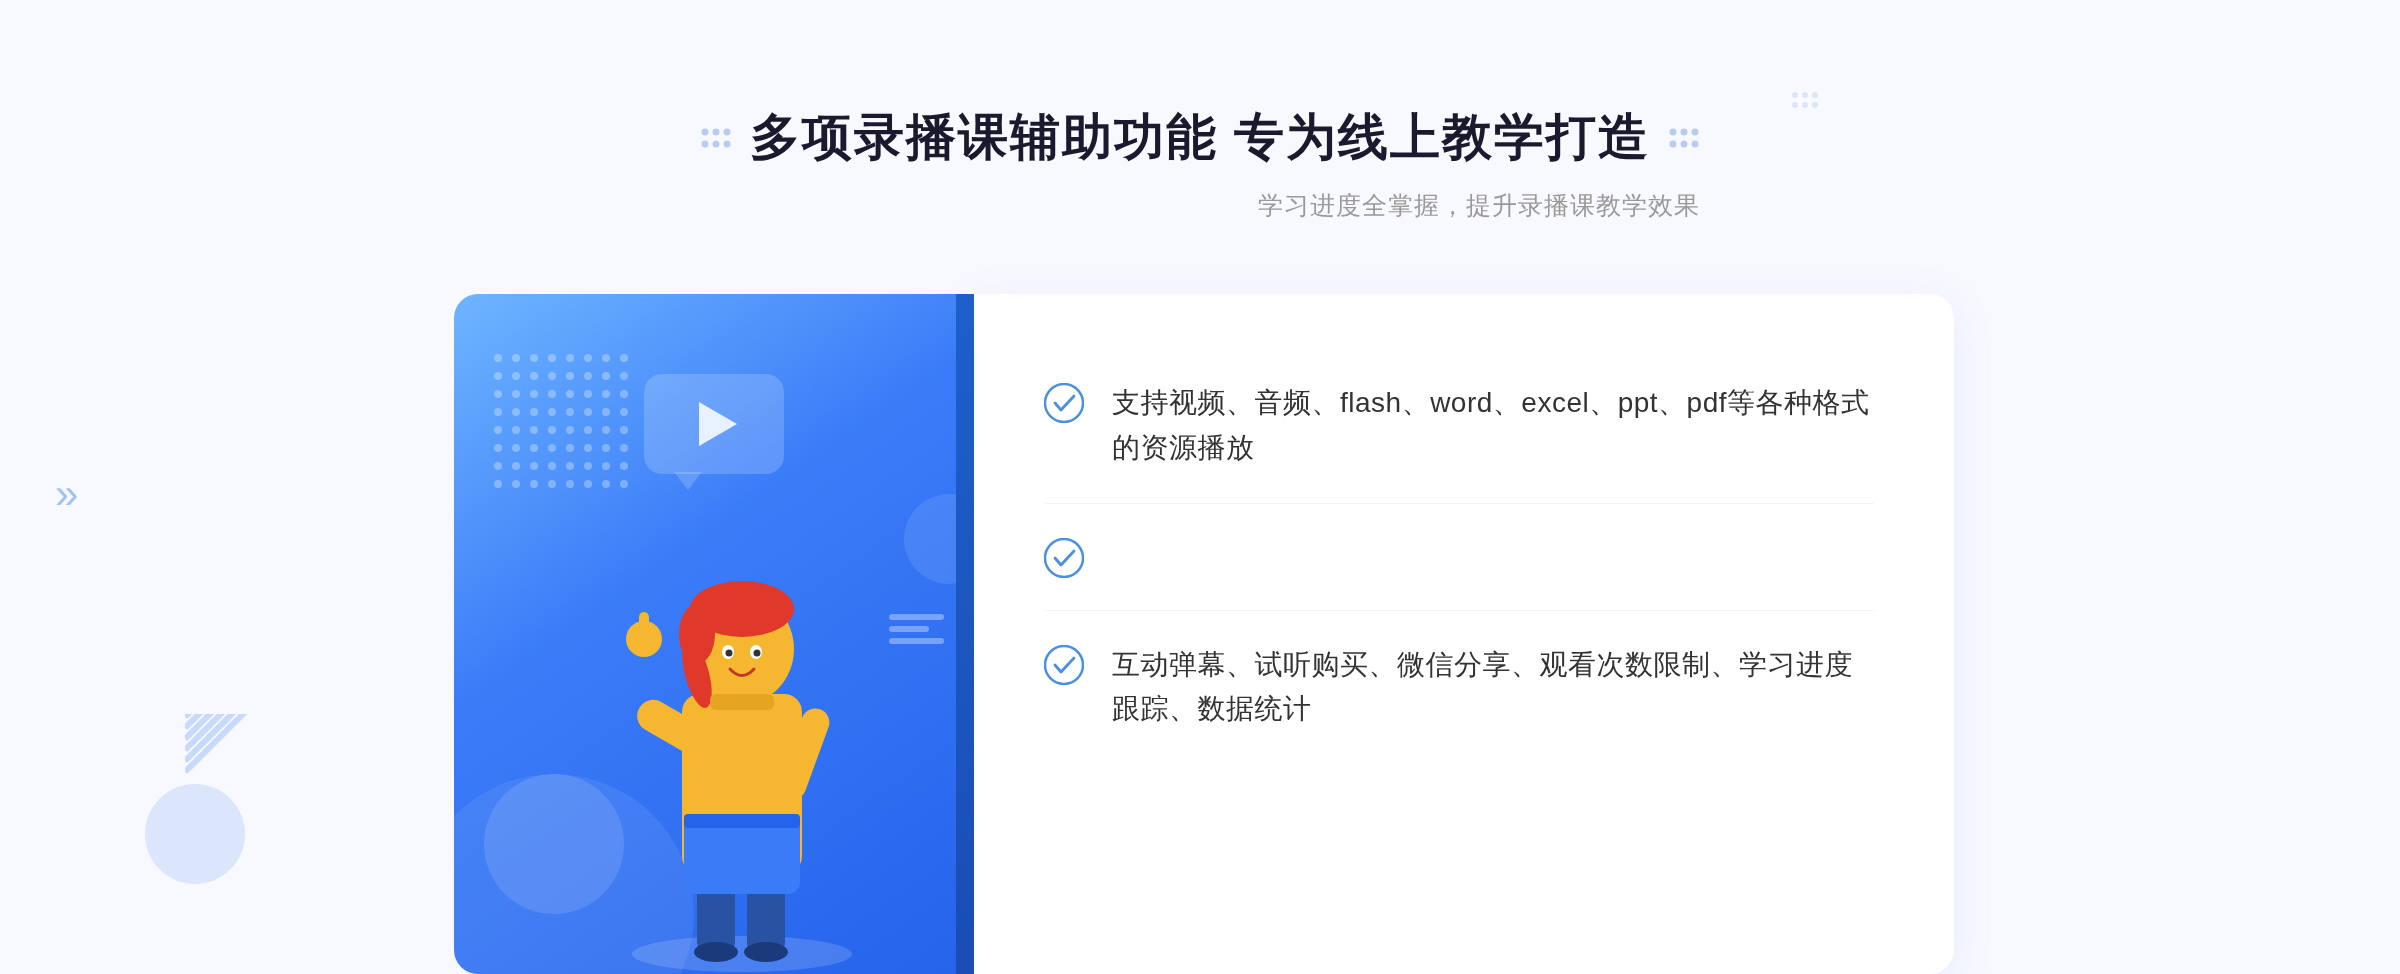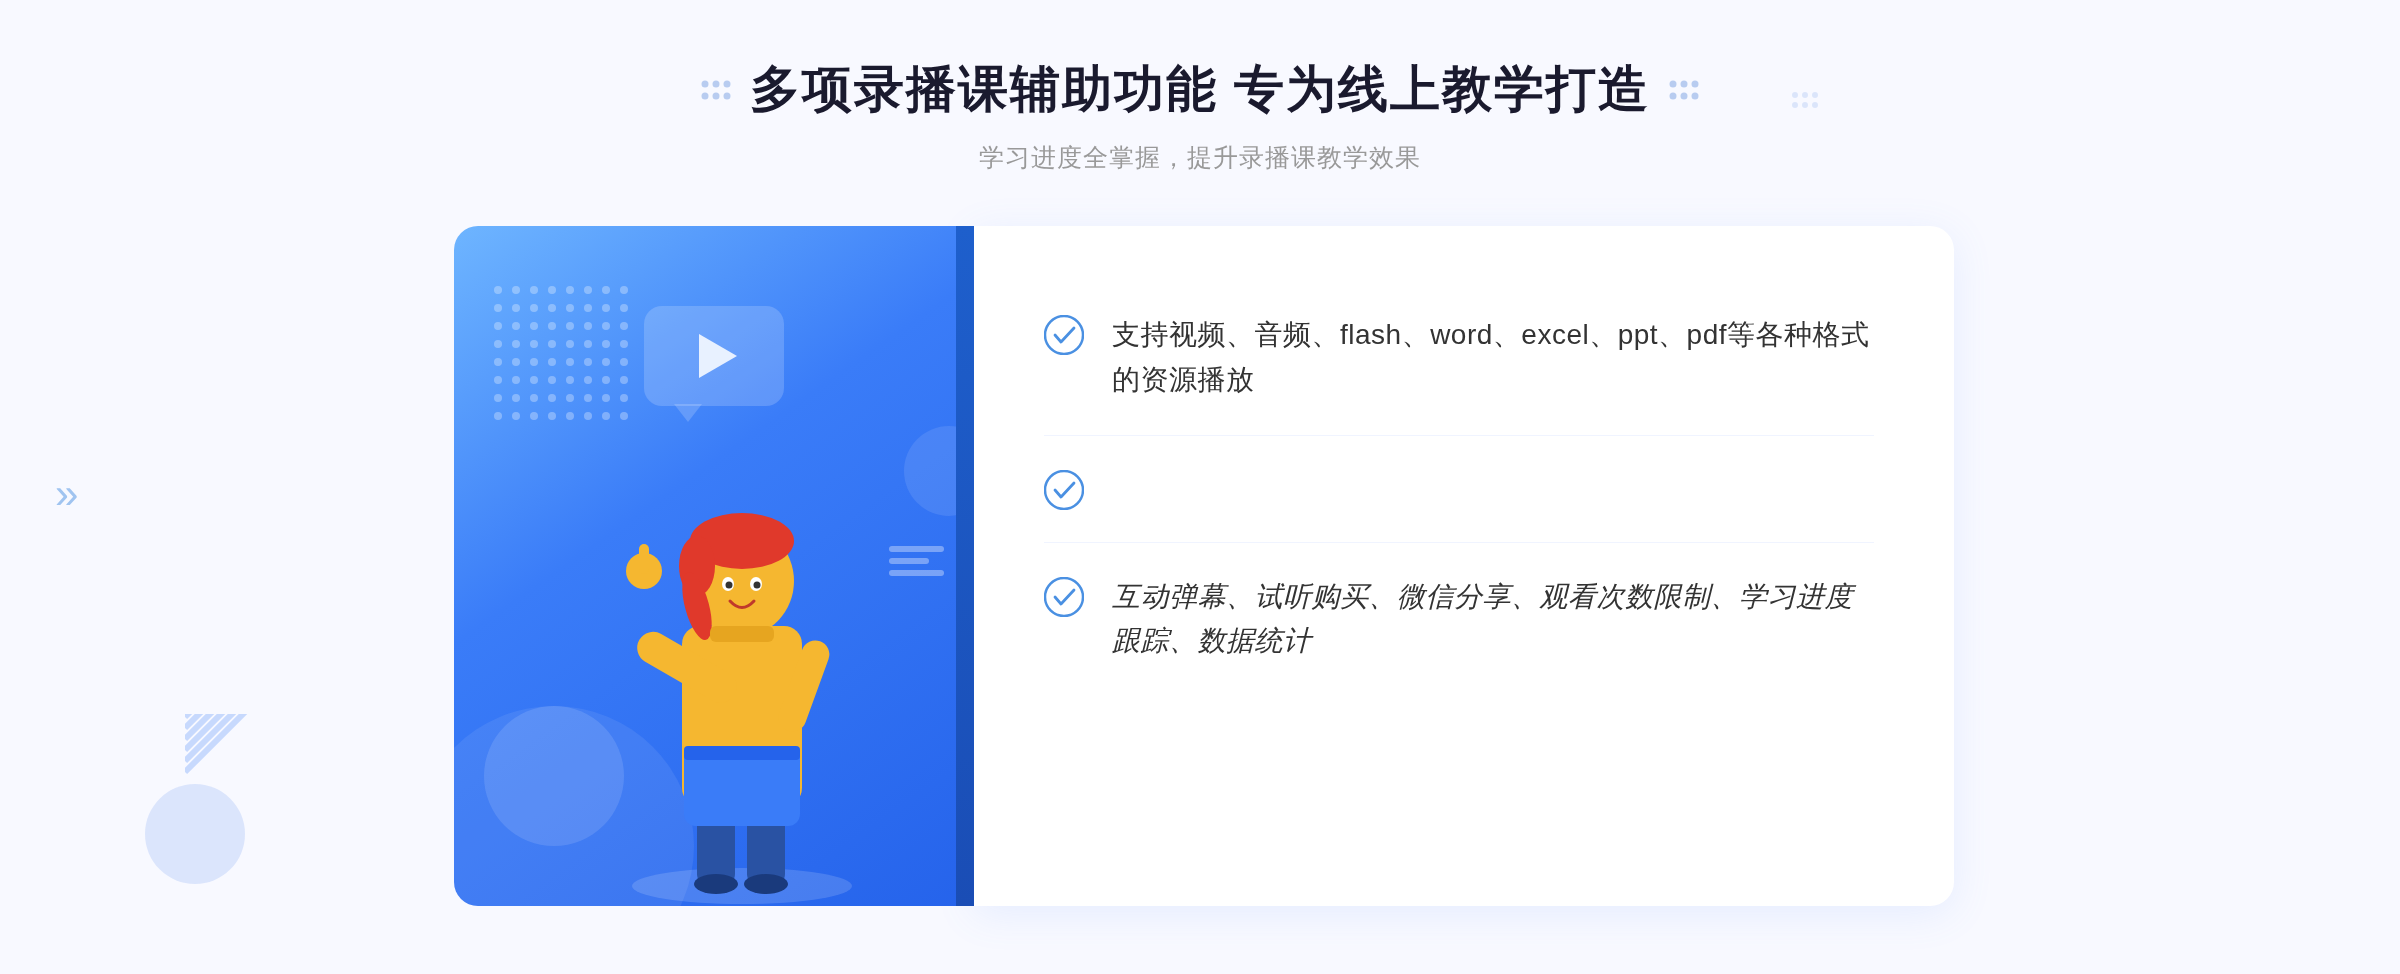--- a/index.html
+++ b/index.html
@@ -40,23 +40,23 @@
     .chevron-left {
       position: absolute;
       left: 55px;
       top: 470px;
       color: #5b8dee;
       font-size: 36px;
       opacity: 0.7;
     }
 
     .header-section {
-      text-align: center;
-      padding-top: 56px;
-      margin-bottom: 52px;
+      text-align: right;
+      padding-top: 104px;
+      margin-bottom: 72px;
     }
 
     .header-title-row {
       display: flex;
       align-items: center;
       justify-content: center;
       gap: 18px;
       margin-bottom: 18px;
     }
 
@@ -245,21 +245,20 @@
     .feature-item {
       display: flex;
       align-items: flex-start;
       gap: 28px;
       padding: 32px 0;
       border-bottom: 1px solid #f0f4ff;
     }
 
     .feature-item:last-child {
       border-bottom: none;
-      font-style: italic;
     }
 
     .check-icon {
       width: 40px;
       height: 40px;
       flex-shrink: 0;
       margin-top: 2px;
     }
 
     .feature-text {

